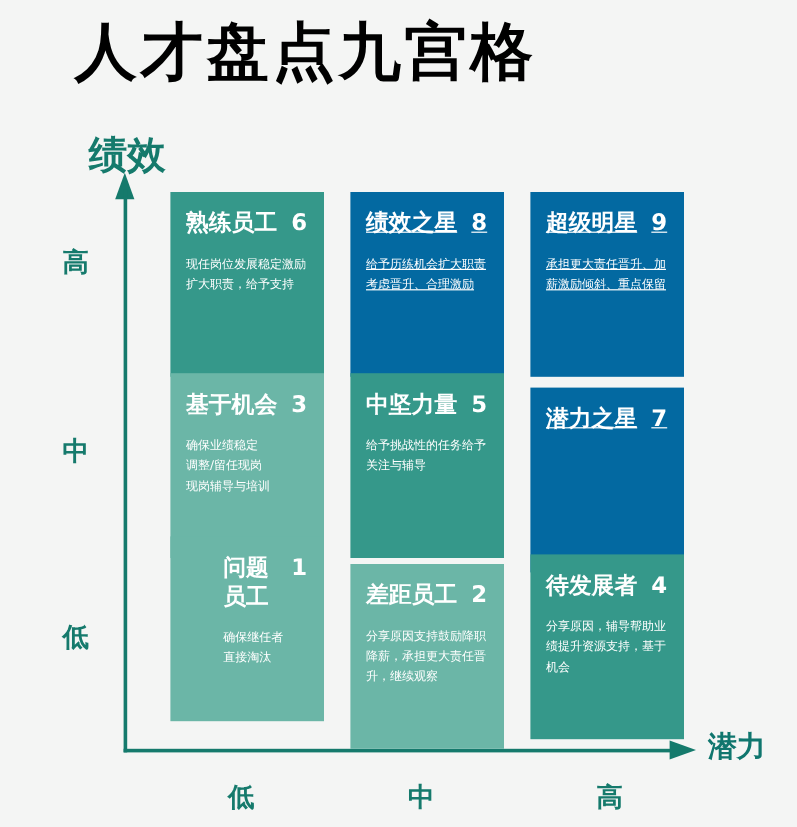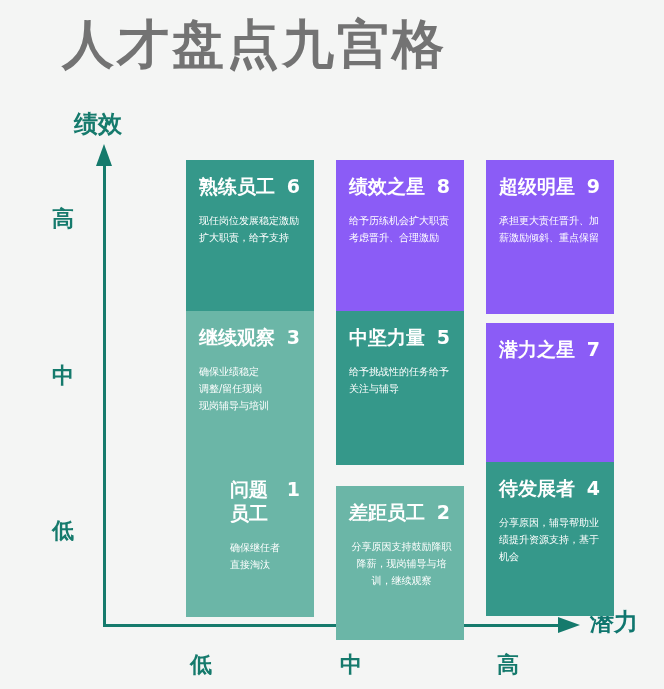--- a/index.html
+++ b/index.html
@@ -3,26 +3,26 @@
 <meta charset="utf-8">
 <style>
   html, body { margin: 0; padding: 0; }
   body {
     width: 664px; height: 689px; position: relative; overflow: hidden;
     background: #f4f5f4;
     font-family: "DejaVu Sans", "Liberation Sans", sans-serif;
   }
   .title {
     position: absolute; left: 62px; top: 14px;
-    font-size: 52px; font-weight: bold; color: #737373;
+    font-size: 52px; font-weight: bold; color: #000000;
     letter-spacing: 3px; line-height: 60px;
   }
   .y-axis-label {
     position: absolute; left: 74px; top: 108px;
-    font-size: 24px; font-weight: bold; color: #157a6c;
+    font-size: 32px; font-weight: bold; color: #157a6c;
   }
   .x-axis-label {
     position: absolute; left: 590px; top: 606px;
     font-size: 24px; font-weight: bold; color: #0f766e;
   }
   .tick { position: absolute; font-size: 22px; font-weight: bold; color: #157a6c; }
   .axis-v {
     position: absolute; left: 103px; top: 158px; width: 3px; height: 469px;
     background: #157a6c;
   }
@@ -35,31 +35,31 @@
     position: absolute; left: 103px; top: 624px; width: 460px; height: 3px;
     background: #157a6c;
   }
   .arrow-right {
     position: absolute; left: 558px; top: 617px; width: 0; height: 0;
     border-top: 8px solid transparent; border-bottom: 8px solid transparent;
     border-left: 22px solid #157a6c;
   }
   .cell {
     position: absolute; width: 128px; height: 154px;
-    color: #ffffff; box-sizing: border-box; padding: 10px 10px 0 13px; margin-left: 44px;
+    color: #ffffff; box-sizing: border-box; padding: 10px 10px 0 13px;
   }
   .cell .head {
     display: flex; justify-content: space-between; align-items: baseline;
     font-size: 19px; font-weight: bold; line-height: 24px; margin-top: 4px;
   }
   .cell .num { font-size: 19px; font-weight: bold; padding-right: 4px; }
   .cell .desc {
     margin-top: 14px; font-size: 10px; line-height: 17px; word-break: break-all;
   }
-  .dark { background: #8b5cf6; }
+  .dark { background: #0369a1; text-decoration: underline; }
   .mid { background: #35988a; }
   .light { background: #6bb6a7; }
 </style>
 </head>
 <body>
 
 <div class="title">人才盘点九宫格</div>
 
 <div class="y-axis-label">绩效</div>
 <div class="arrow-up"></div>
@@ -94,52 +94,52 @@
 <div class="cell dark" style="left:442px; top:160px;">
   <div class="head">
       <span>超级明星</span>
       <span class="num">9</span>
     </div>
   <div class="desc">承担更大责任晋升、加薪激励倾斜、重点保留</div>
 </div>
 
 <div class="cell light" style="left:142px; top:311px;">
   <div class="head">
-      <span>继续观察</span>
+      <span>基于机会</span>
       <span class="num">3</span>
     </div>
   <div class="desc">确保业绩稳定<br>调整/留任现岗<br>现岗辅导与培训</div>
 </div>
 <div class="cell mid" style="left:292px; top:311px;">
   <div class="head">
       <span>中坚力量</span>
       <span class="num">5</span>
     </div>
   <div class="desc">给予挑战性的任务给予关注与辅导</div>
 </div>
 <div class="cell dark" style="left:442px; top:323px;">
   <div class="head">
       <span>潜力之星</span>
       <span class="num">7</span>
     </div>
 </div>
 
-<div class="cell light" style="left:142px; top:463px;padding-left:44px;">
+<div class="cell light" style="left:142px; top:447px;padding-left:44px;">
   <div class="head">
       <span>问题员工</span>
       <span class="num">1</span>
     </div>
   <div class="desc">确保继任者<br>直接淘汰</div>
 </div>
-<div class="cell light" style="left:292px; top:486px;text-align:center;">
+<div class="cell light" style="left:292px; top:470px;">
   <div class="head">
       <span>差距员工</span>
       <span class="num">2</span>
     </div>
-  <div class="desc">分享原因支持鼓励降职降薪，现岗辅导与培训，继续观察</div>
+  <div class="desc">分享原因支持鼓励降职降薪，承担更大责任晋升，继续观察</div>
 </div>
 <div class="cell mid" style="left:442px; top:462px;">
   <div class="head">
       <span>待发展者</span>
       <span class="num">4</span>
     </div>
   <div class="desc">分享原因，辅导帮助业绩提升资源支持，基于机会</div>
 </div>
 
 </body></html>

